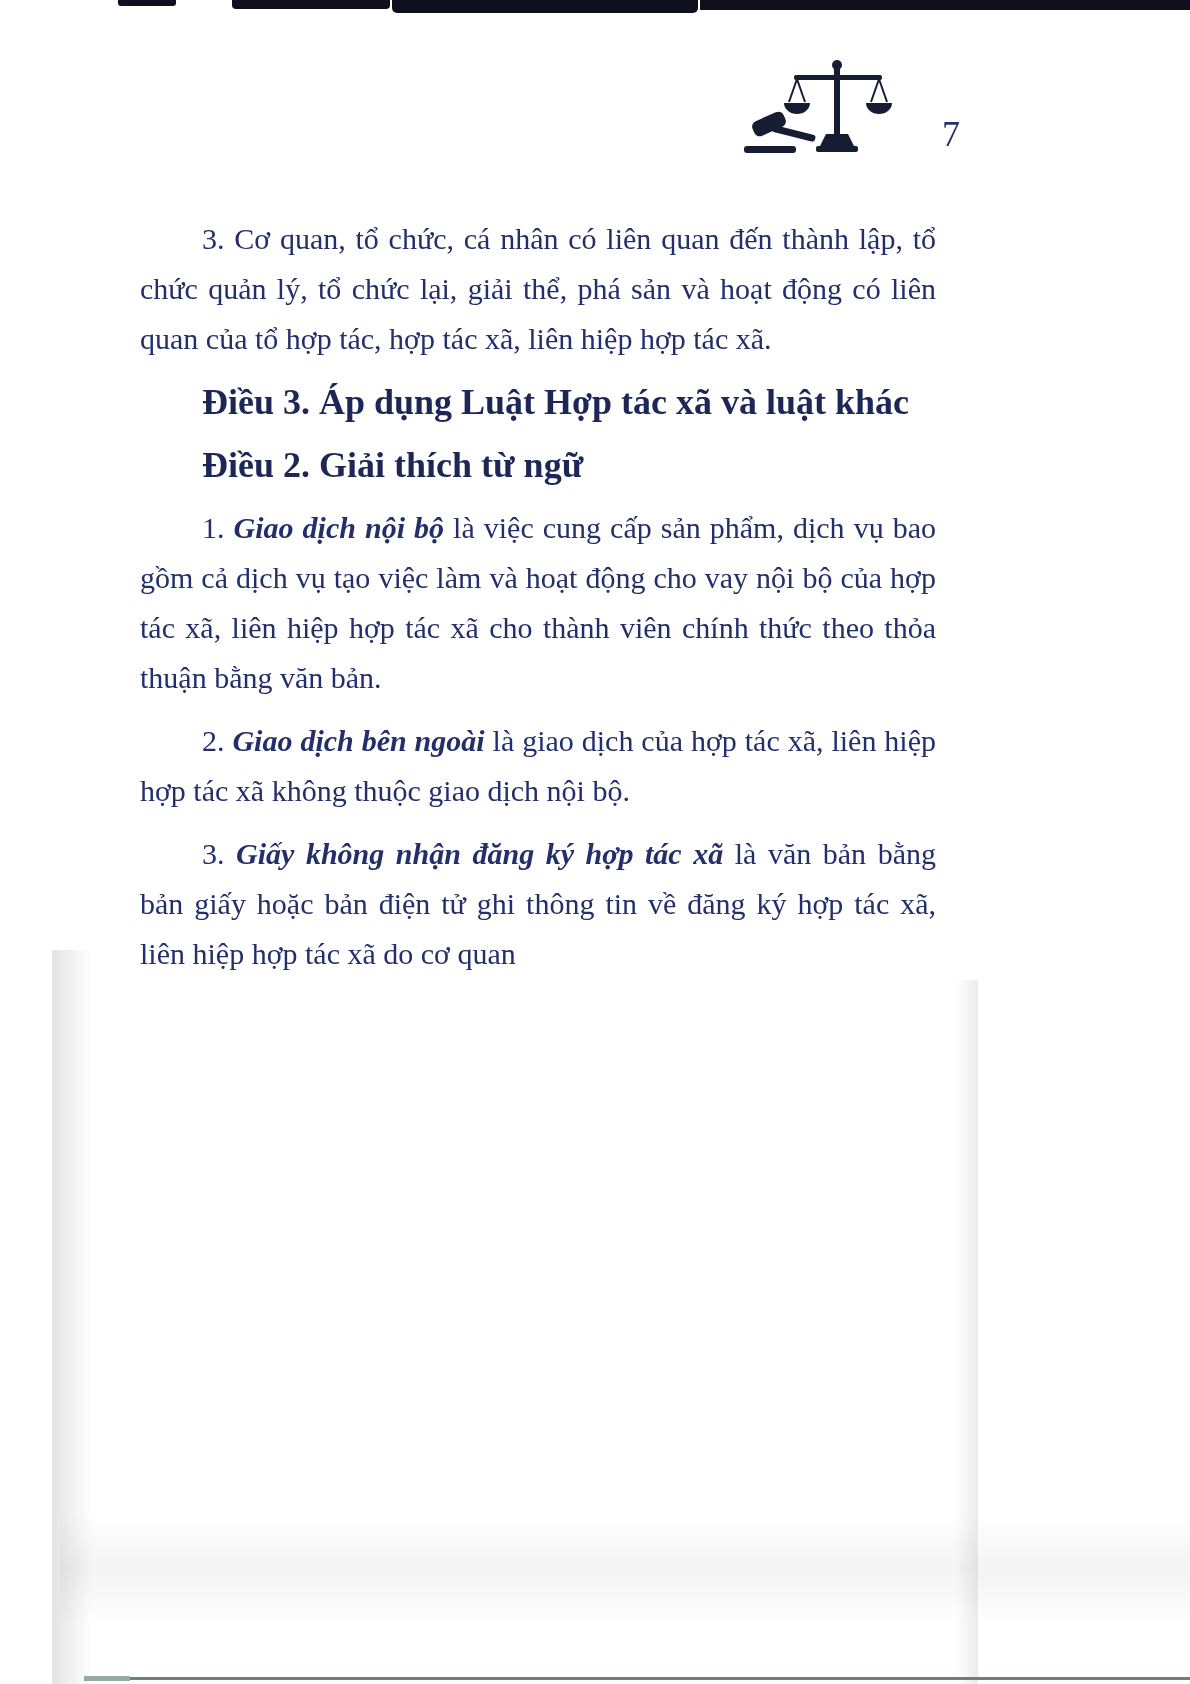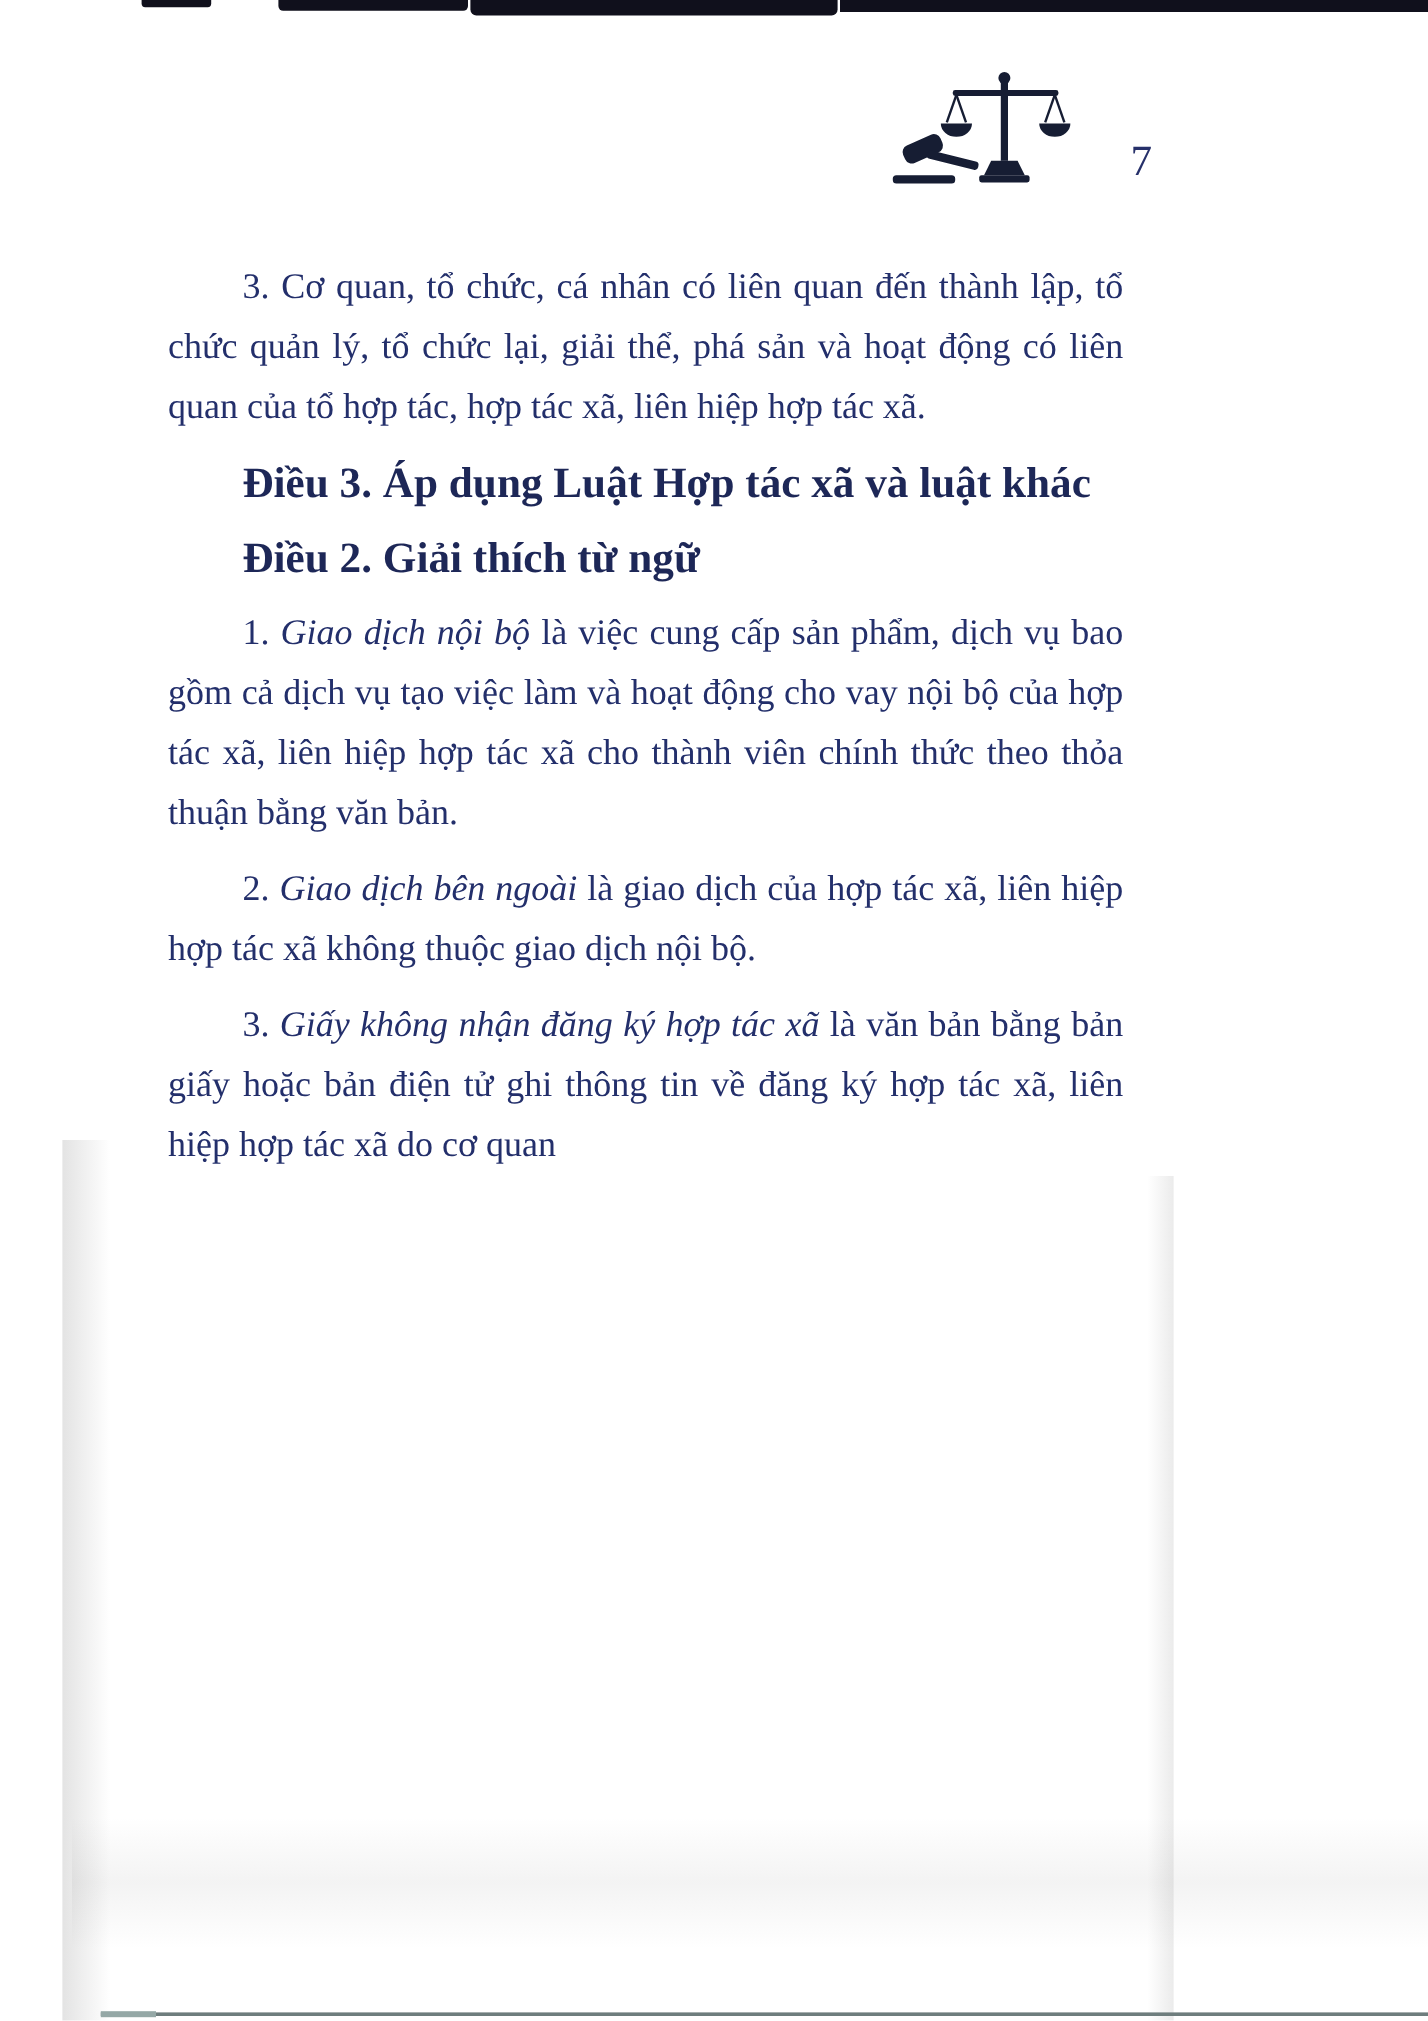--- a/index.html
+++ b/index.html
@@ -40,21 +40,21 @@
   .text-block{
     position:absolute;left:140px;top:182px;width:796px;
     font-size:30px;line-height:50px;text-align:justify;margin-top:32px;
   }
   .text-block p{margin:0 0 13px 0;text-indent:62px;}
   .heading{
     margin:6px 0 13px 0;text-indent:62px;
     font-size:36px;line-height:50px;font-weight:700;color:#1d2757;
     text-align:left;
   }
-  .it{font-style:italic;}
+  .it{font-style:italic;font-weight:bold;}
 </style>
 </head>
 <body>
 
 <div class="page">
 
   <div class="scan-mark mark-top-a"></div>
   <div class="scan-mark mark-top-b"></div>
   <div class="scan-mark mark-top-c"></div>
   <div class="scan-mark mark-top-d"></div>

